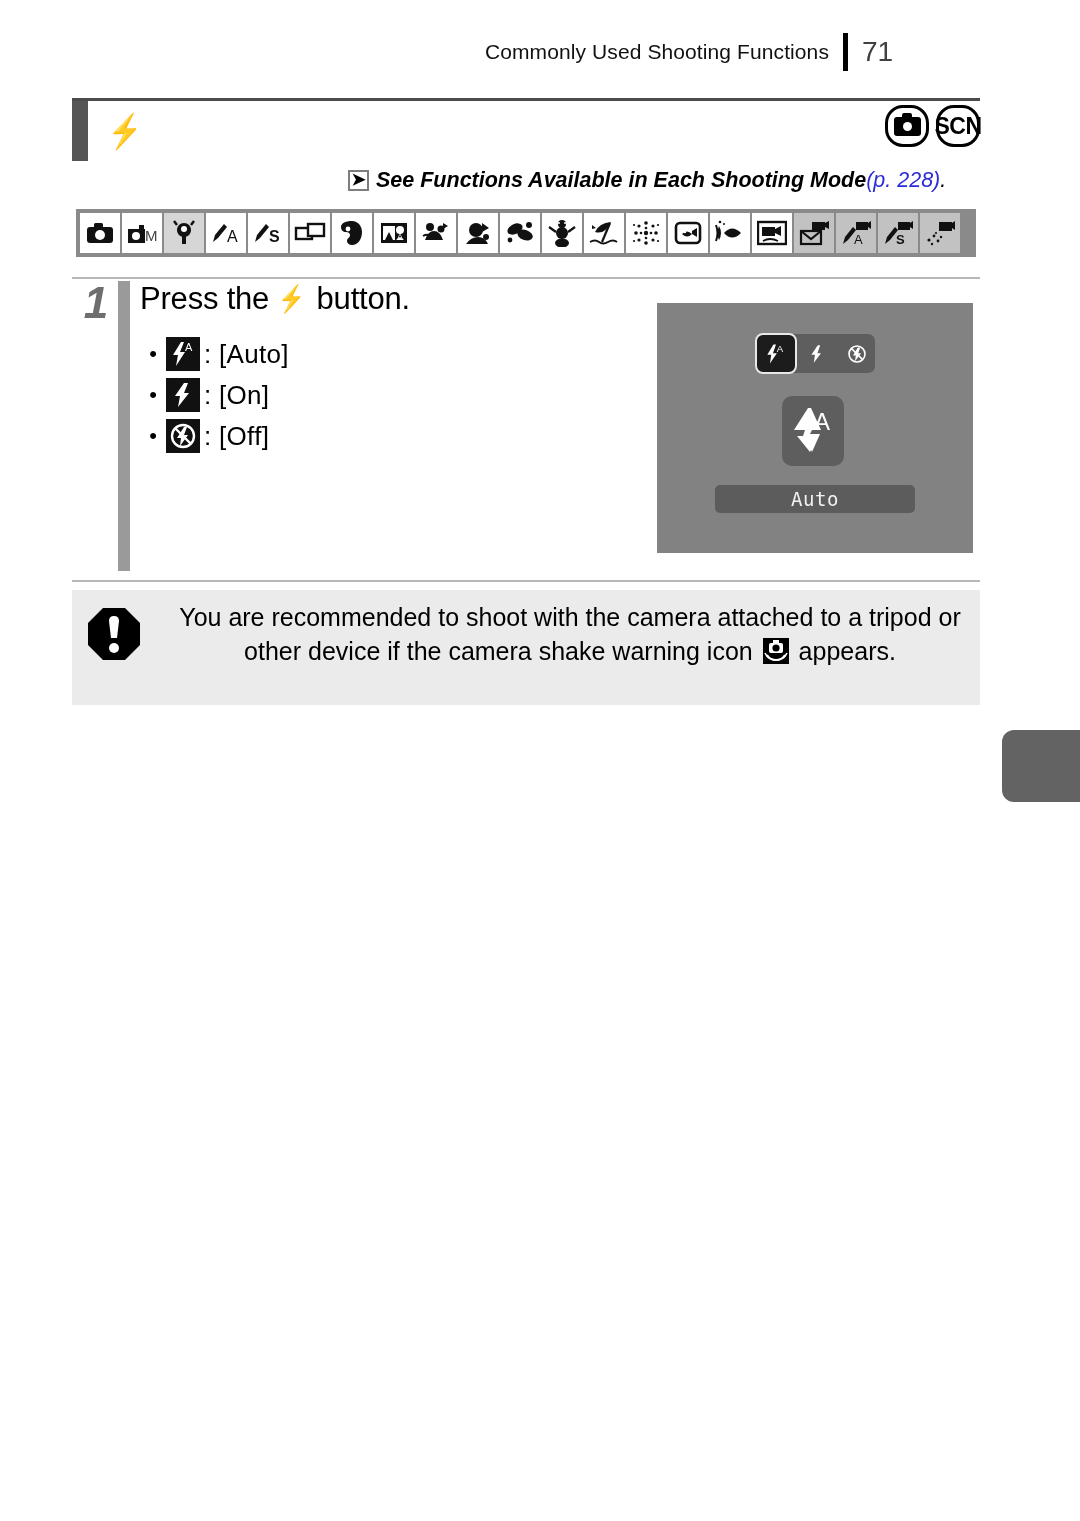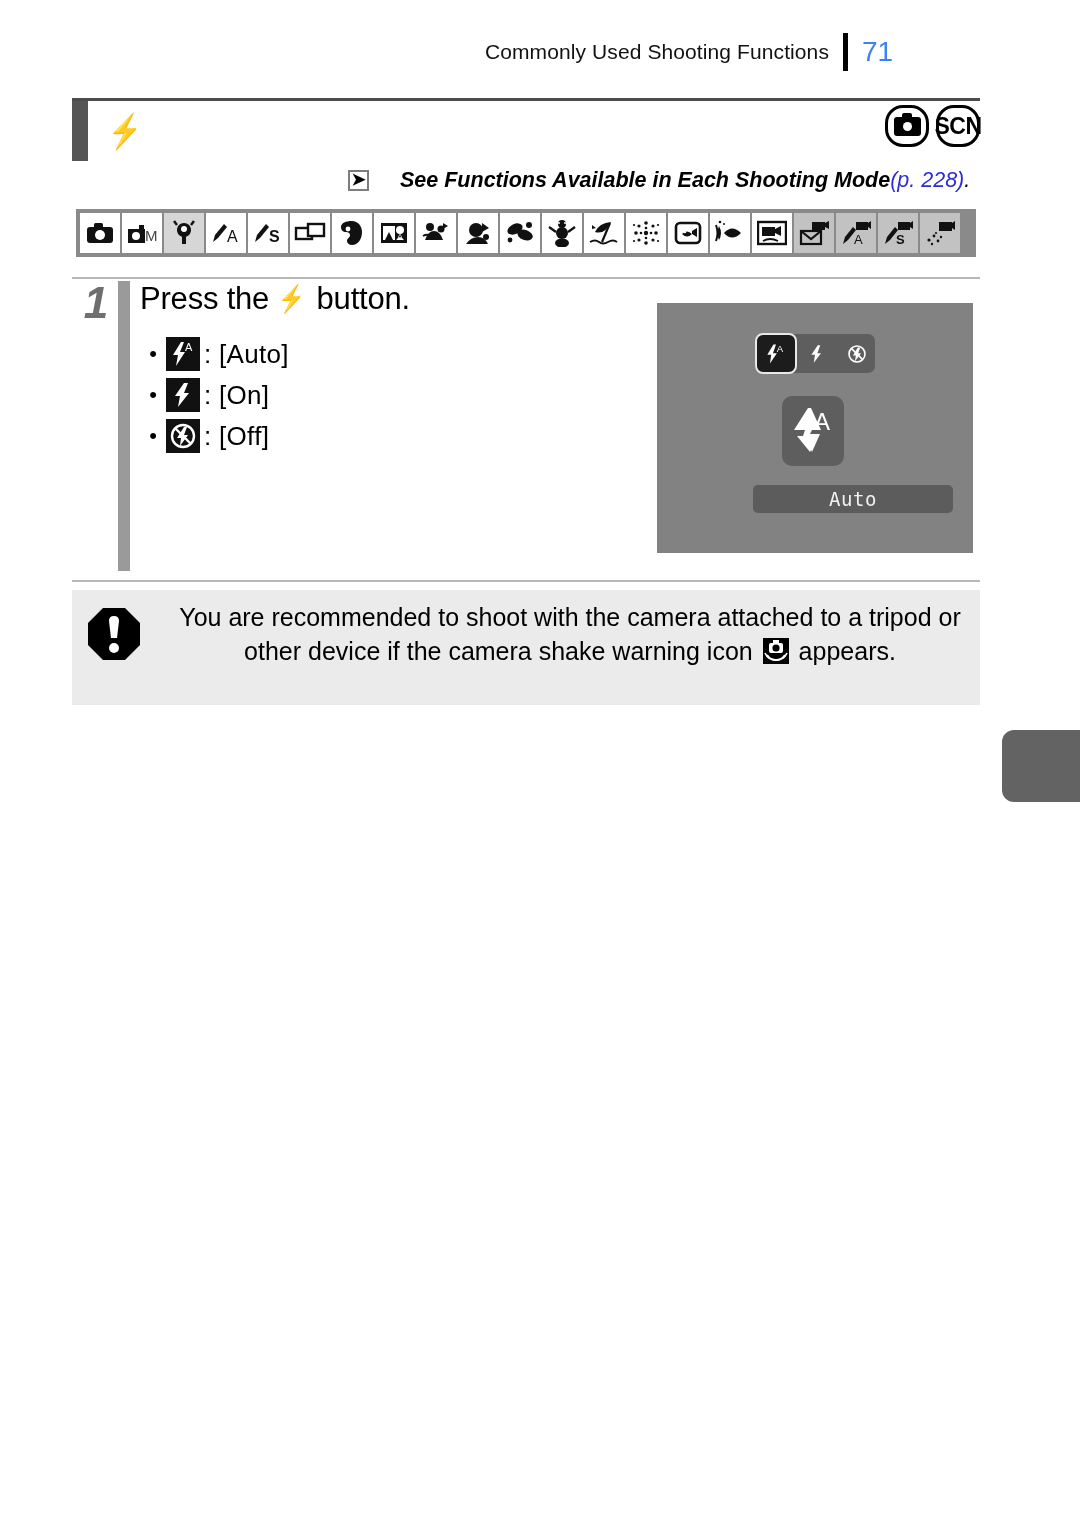--- a/index.html
+++ b/index.html
@@ -36,21 +36,21 @@
     white-space: nowrap;
   }
   .header-rule {
     width: 5px;
     height: 38px;
     background: #000;
     margin: 0 14px 0 14px;
   }
   .header-page {
     font-size: 28px;
-    color: #3b82f6;
+    color: #404040;
     min-width: 40px;
     text-align: left;
   }
 
   
   .title-hr {
     position: absolute;
     left: 72px;
     top: 98px;
     width: 908px;
@@ -166,21 +166,21 @@
     box-sizing: border-box;
     flex: none;
   }
   .ref-arrow-box span {
     font-style: normal;
     font-size: 17px;
     line-height: 1;
     font-weight: bold;
     transform: translateY(-1px);
   }
-  .ref-text { font-weight: 600; margin-left: 24px; }
+  .ref-text { font-weight: 600; }
   .ref-page { color: #2b2bd8; font-style: italic; }
   .ref-dot { font-style: italic; }
 
   
   .mode-strip {
     position: absolute;
     left: 76px;
     top: 209px;
     width: 900px;
     height: 48px;
@@ -344,21 +344,20 @@
     height: 28px;
     background: #5c5c5c;
     border-radius: 5px;
     display: flex;
     align-items: center;
     justify-content: center;
     color: #f2f2f2;
     font-family: "DejaVu Sans Mono", monospace;
     font-size: 19px;
     letter-spacing: 0.5px;
-    margin-left: 38px;
   }
 
   
   .note-hr {
     position: absolute;
     left: 72px;
     top: 580px;
     width: 908px;
     height: 2px;
     background: #b8b8b8;

